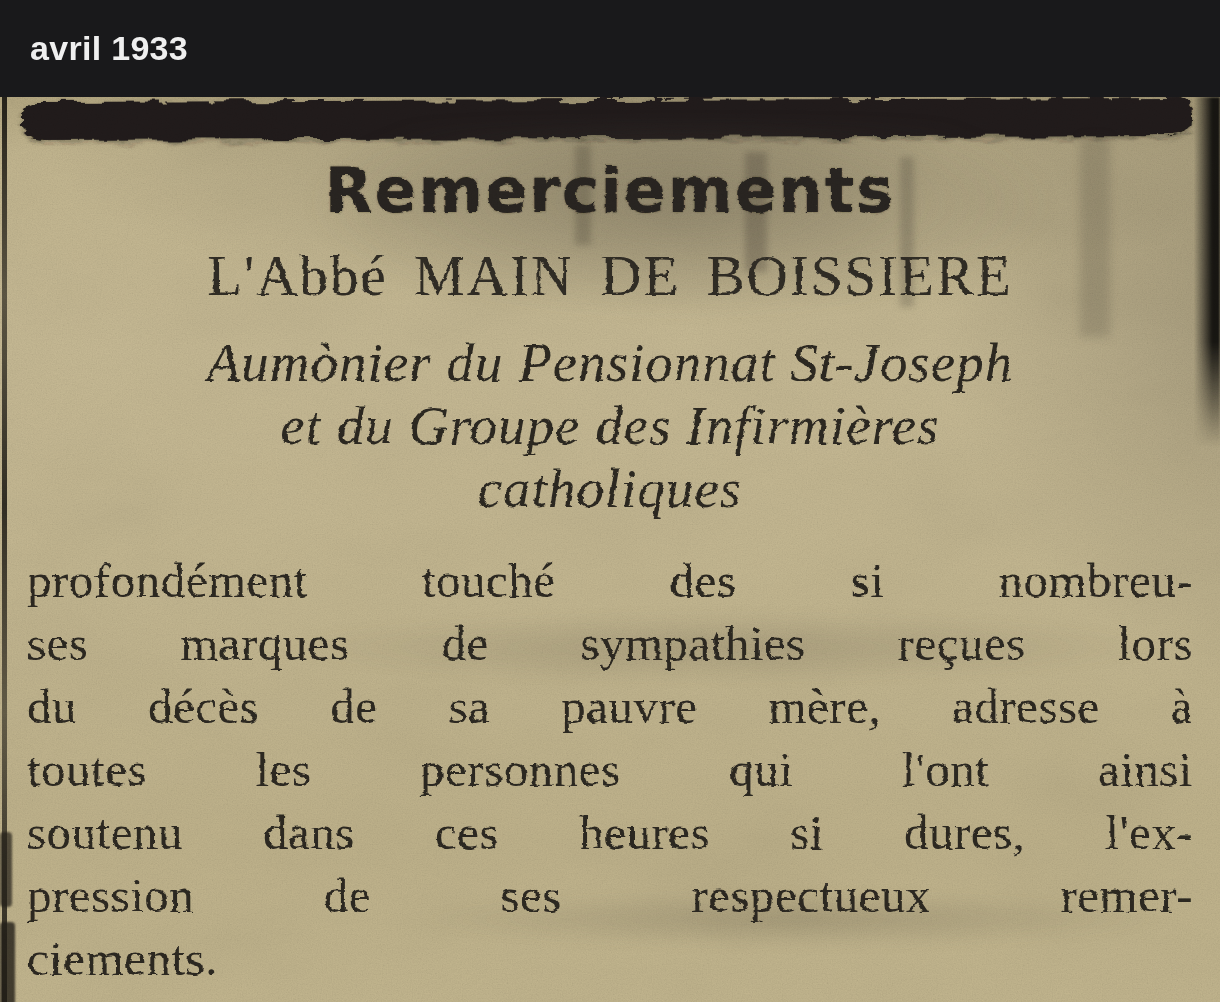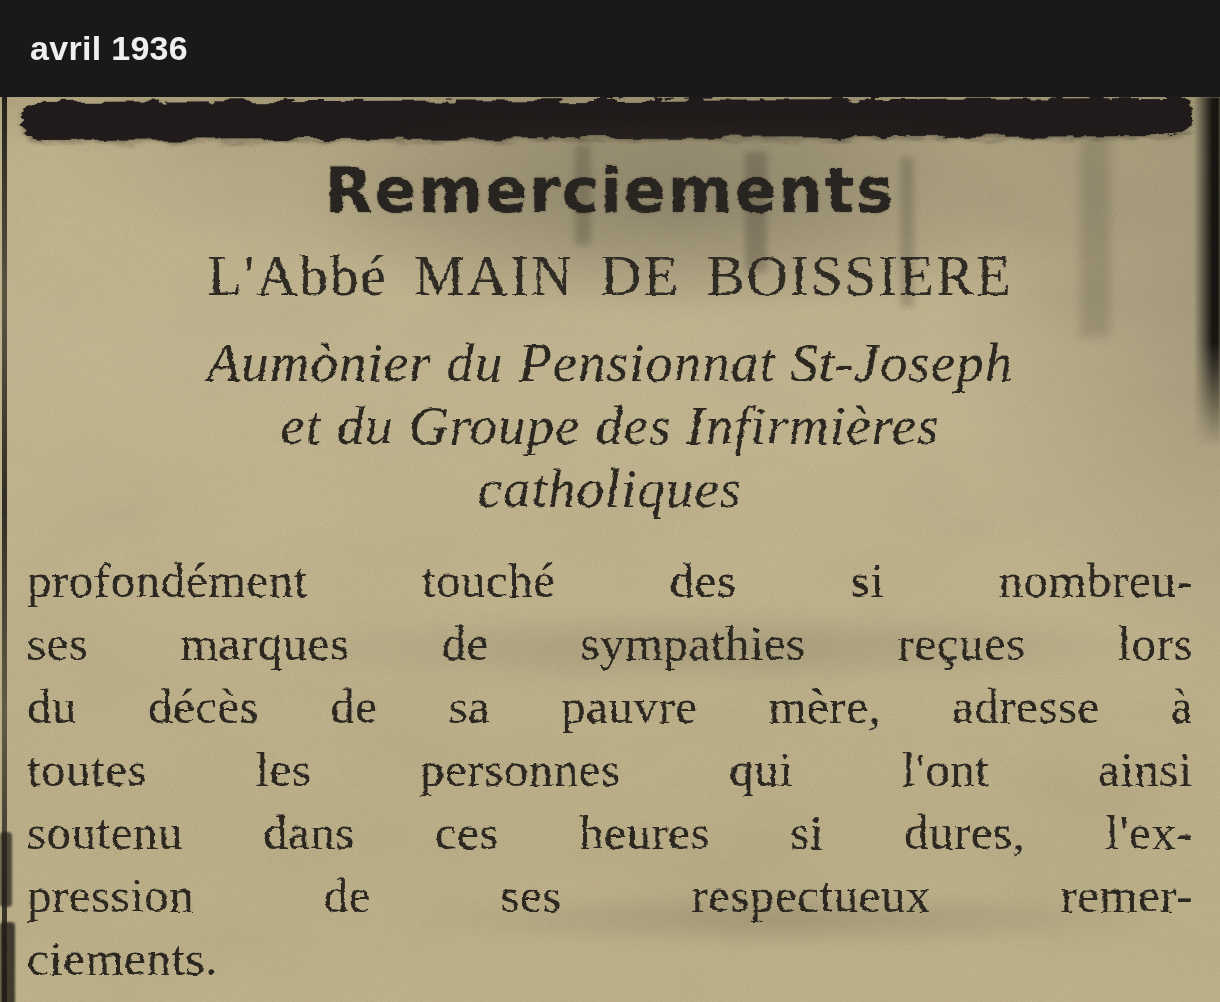--- a/index.html
+++ b/index.html
@@ -158,21 +158,21 @@
     <feColorMatrix type="saturate" values="0"></feColorMatrix>
     <feComponentTransfer>
         <feFuncA type="table" tableValues="0 0.07 0.22"></feFuncA>
       </feComponentTransfer>
   </filter>
 </svg>
 
 <div class="viewer">
 
   <div class="topbar">
-    <div class="date-label">avril 1936</div>
+    <div class="date-label">avril 1933</div>
   </div>
 
   <div class="scan">
 
     <div class="left-rule"></div>
     <div class="right-edge"></div>
 
     <div class="ink-bar"></div>
 
     <div class="smudge sm-wash"></div>

